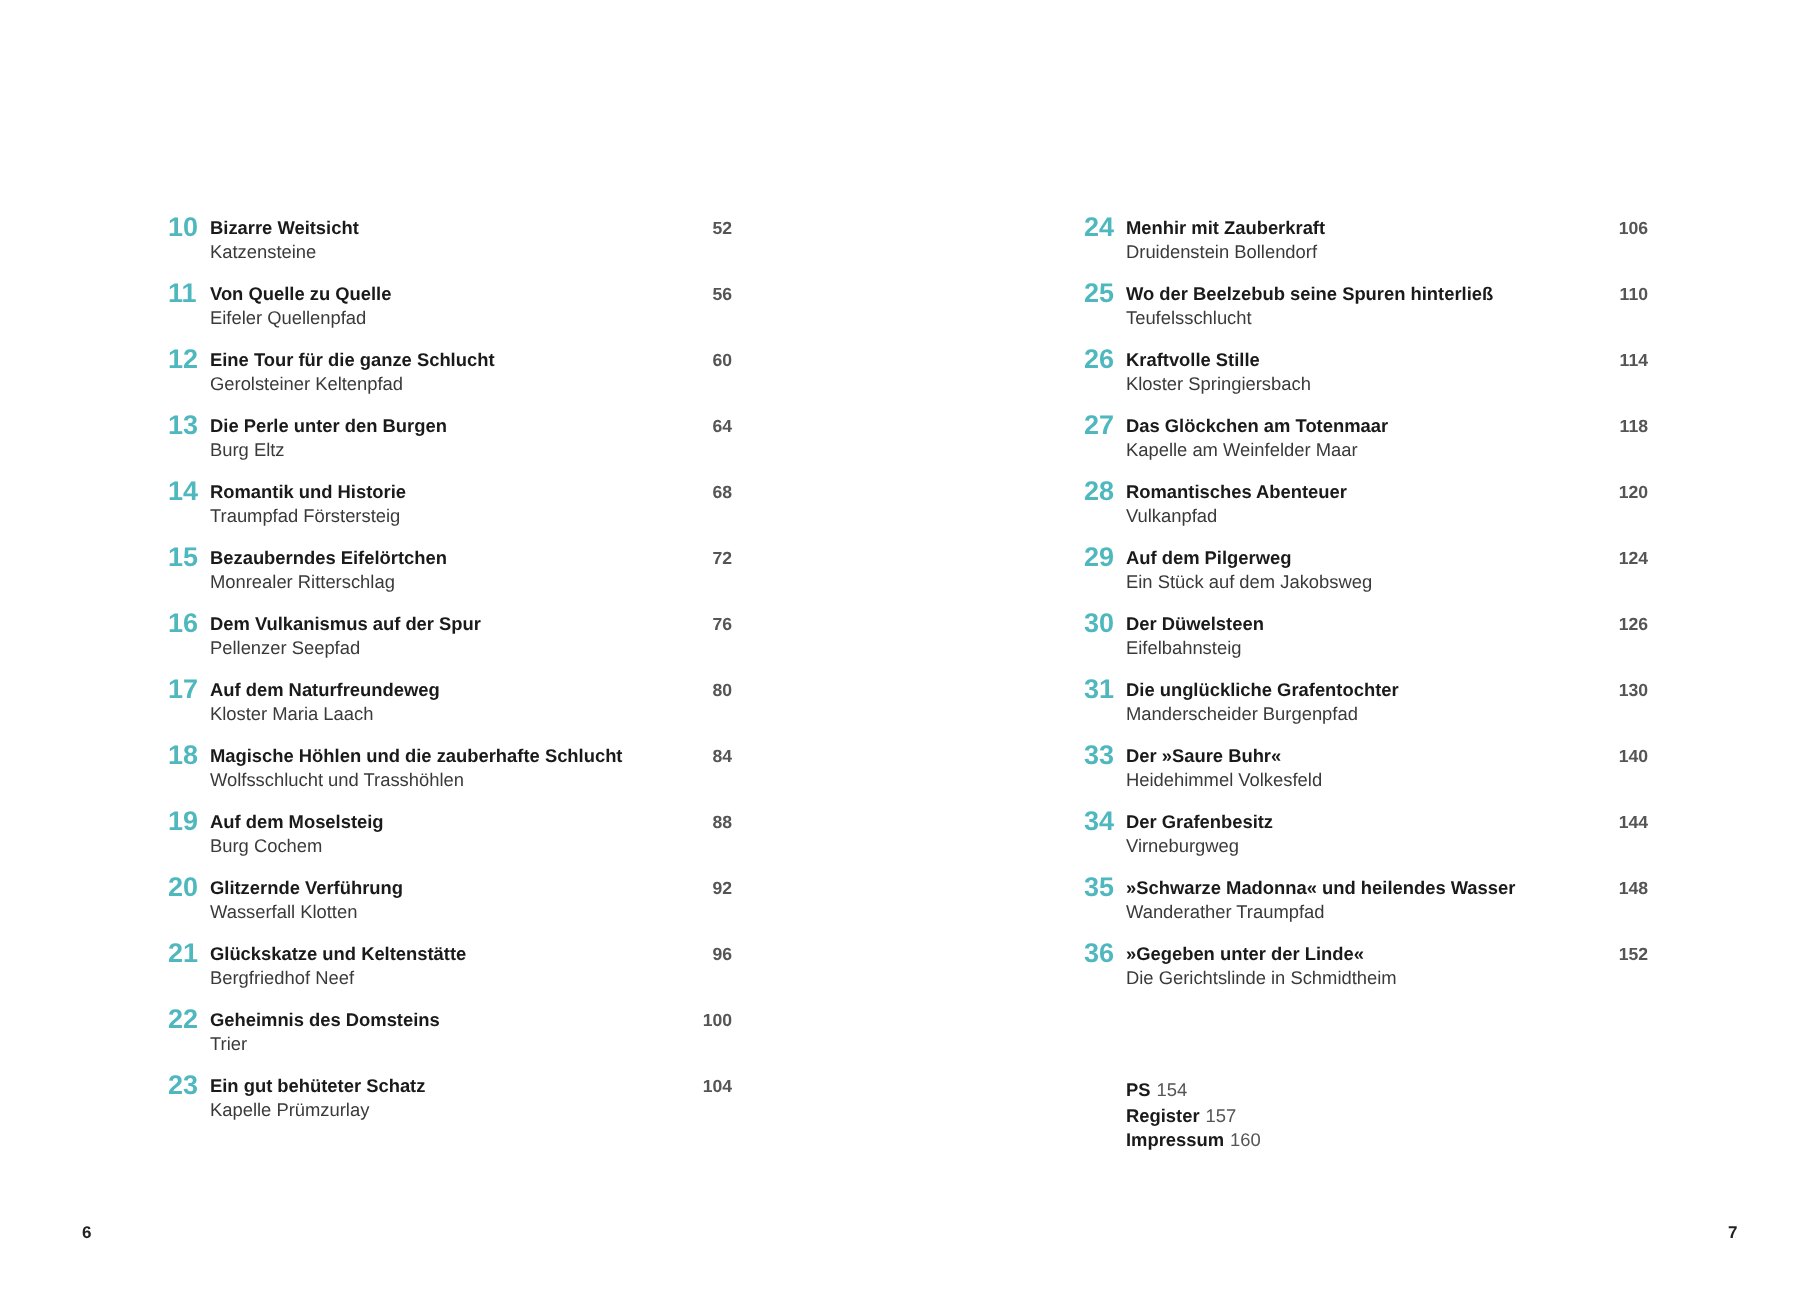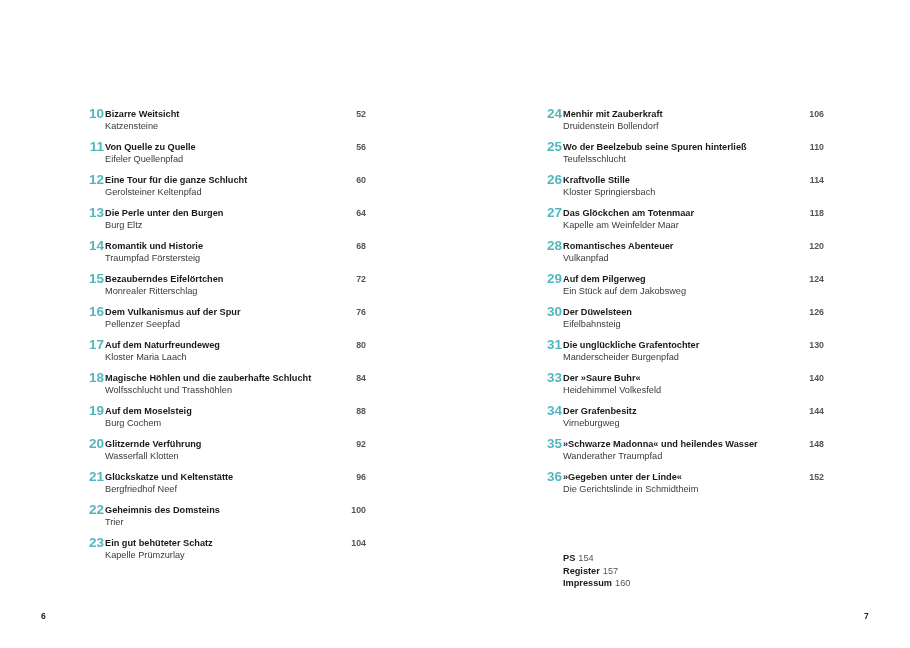--- a/index.html
+++ b/index.html
@@ -10,36 +10,36 @@
   }
   .column { position: absolute; top: 106px; }
   .col-left { left: 84px; width: 282px; }
   .col-right { left: 542px; width: 282px; }
   .entry {
     position: relative; height: 33px;
   }
   .entry .num {
     position: absolute; left: 0; top: 0;
     font-size: 13.5px; font-weight: bold; color: #4fb8bf;
-    width: 20px; text-align: right; line-height: 16px;
+    width: 20px; text-align: left; line-height: 16px;
   }
   .entry .title {
     position: absolute; left: 21px; top: 2px;
     font-size: 9.2px; font-weight: bold; color: #1a1a1a; line-height: 12px;
     white-space: nowrap;
   }
   .entry .sub {
     position: absolute; left: 21px; top: 14px;
     font-size: 9.2px; color: #3a3a3a; line-height: 12px; white-space: nowrap;
   }
   .entry .page {
     position: absolute; right: 0; top: 2px;
     font-size: 8.8px; color: #555; line-height: 12px; font-weight: bold;
   }
-  .extras { position: absolute; left: 563px; top: 552px; }
+  .extras { position: absolute; left: 563px; top: 539px; }
   .extras .row { font-size: 9.2px; line-height: 12.5px; white-space: nowrap; }
   .extras .lbl { font-weight: bold; color: #1a1a1a; }
   .extras .pg { color: #555; margin-left: 3px; }
   .folio { position: absolute; top: 611px; font-size: 8.5px; font-weight: bold; color: #222; }
   .folio-left { left: 41px; }
   .folio-right { left: 864px; }
 </style>
 </head>
 <body>
 

